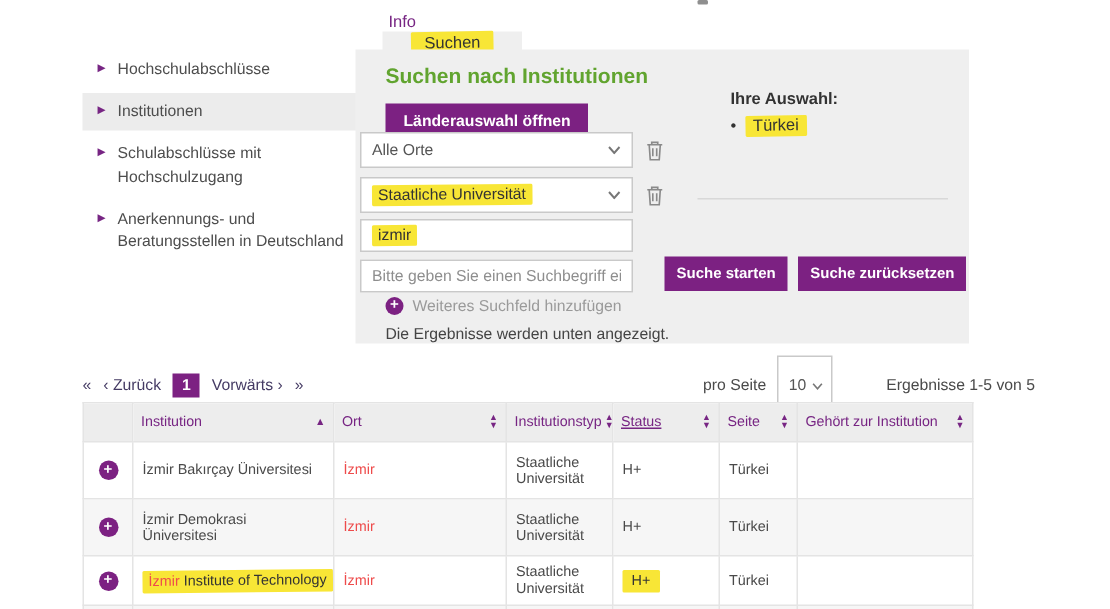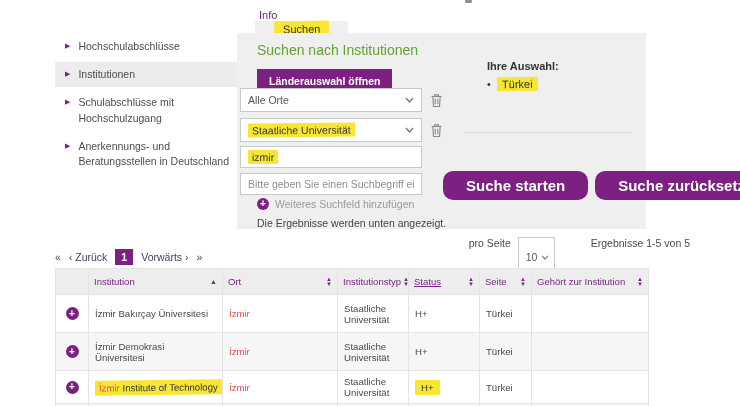--- a/index.html
+++ b/index.html
@@ -29,55 +29,55 @@
   .tab-suchen{margin-left:18px;background:var(--panel);padding:0 19px;color:#333;}
 
   
   .hl{background:var(--yellow);display:inline-block;padding:1px 5px;transform:rotate(-1deg);
     border-radius:1px;color:#333;}
   .hl-tab{padding:2px 9px;}
 
   
   .panel{position:absolute;left:237px;top:33px;width:409px;height:196px;background:var(--panel);
     padding:9px 14px 0 20px;}
-  .heading{font-size:14px;font-weight:normal;color:var(--green);margin-bottom:11px;}
+  .heading{font-size:14px;font-weight:bold;color:var(--green);margin-bottom:11px;}
   .btn{display:inline-block;background:var(--purple);color:#fff;border:none;font-weight:bold;
     font-family:inherit;cursor:pointer;}
   .btn-country{font-size:10.5px;padding:6px 12px;}
   .selection{position:absolute;left:250px;top:27px;font-size:11px;color:#333;}
   .sel-label{font-weight:bold;}
   .sel-item{margin-top:5px;}
   .bullet{margin-right:6px;color:#333;}
 
   .frow{position:absolute;left:3px;display:flex;align-items:center;}
   .selectbox,.textbox{width:182px;background:#fff;border:1px solid var(--border);font-size:10.5px;
     color:#555;display:flex;align-items:center;padding:0 7px;}
   .selectbox{height:24px;justify-content:space-between;cursor:pointer;}
   .textbox{height:22px;}
   .textbox.real{font-family:inherit;}
   .textbox.real::placeholder{color:#8e8e8e;}
   .chev{flex:0 0 auto;margin-left:4px;}
   .trashbtn{background:none;border:none;margin-left:8px;cursor:pointer;padding:0;line-height:0;}
   .hl-field{padding:1px 4px;transform:rotate(-0.5deg);}
   .hr-line{position:absolute;left:228px;top:99px;width:167px;height:1px;background:#d8d8d8;}
   .btnrow{position:absolute;left:206px;top:138px;display:flex;gap:7px;}
-  .btn-action{font-size:15px;padding:6px 23px;white-space:nowrap;border-radius:10px;}
+  .btn-action{font-size:10px;padding:6px 8px;white-space:nowrap;}
   .addfield{position:absolute;left:20px;top:165px;display:flex;align-items:center;gap:6px;
     font-size:10.5px;color:var(--muted);cursor:pointer;}
   .plus-circle{width:12px;height:12px;border-radius:50%;background:var(--purple);color:#fff;
     font-size:10px;font-weight:bold;display:flex;align-items:center;justify-content:center;line-height:1;}
   .note{position:absolute;left:20px;top:184px;font-size:10.5px;color:#444;}
 
   
   .pagbar{position:absolute;left:55px;top:244px;width:635px;height:26px;display:flex;
     justify-content:space-between;align-items:center;}
   .pag-left{display:flex;align-items:center;gap:8px;font-size:10.5px;color:var(--pag);}
   .pag-link{cursor:pointer;}
   .pag-current{background:var(--purple);color:#fff;font-weight:bold;padding:2px 6px;cursor:pointer;}
-  .pag-right{display:flex;font-size:10.5px;color:#4a4a4a;}
+  .pag-right{display:flex;align-items:center;font-size:10.5px;color:#4a4a4a;}
   .pp-select{width:37px;height:40px;margin-left:7px;}
   .summary{margin-left:36px;}
 
   
   .results-table{position:absolute;left:55px;top:268px;width:593px;border-collapse:collapse;
     table-layout:fixed;font-size:9.6px;color:#4a4a4a;background:#fff;}
   .results-table td,.results-table th{border:1px solid var(--tborder);vertical-align:middle;
     padding:5px 6px;text-align:left;font-weight:normal;overflow:hidden;}
   .results-table thead th{background:var(--thead);color:var(--purple-link);font-size:9.5px;
     height:26px;padding:4px 5px;cursor:pointer;}

